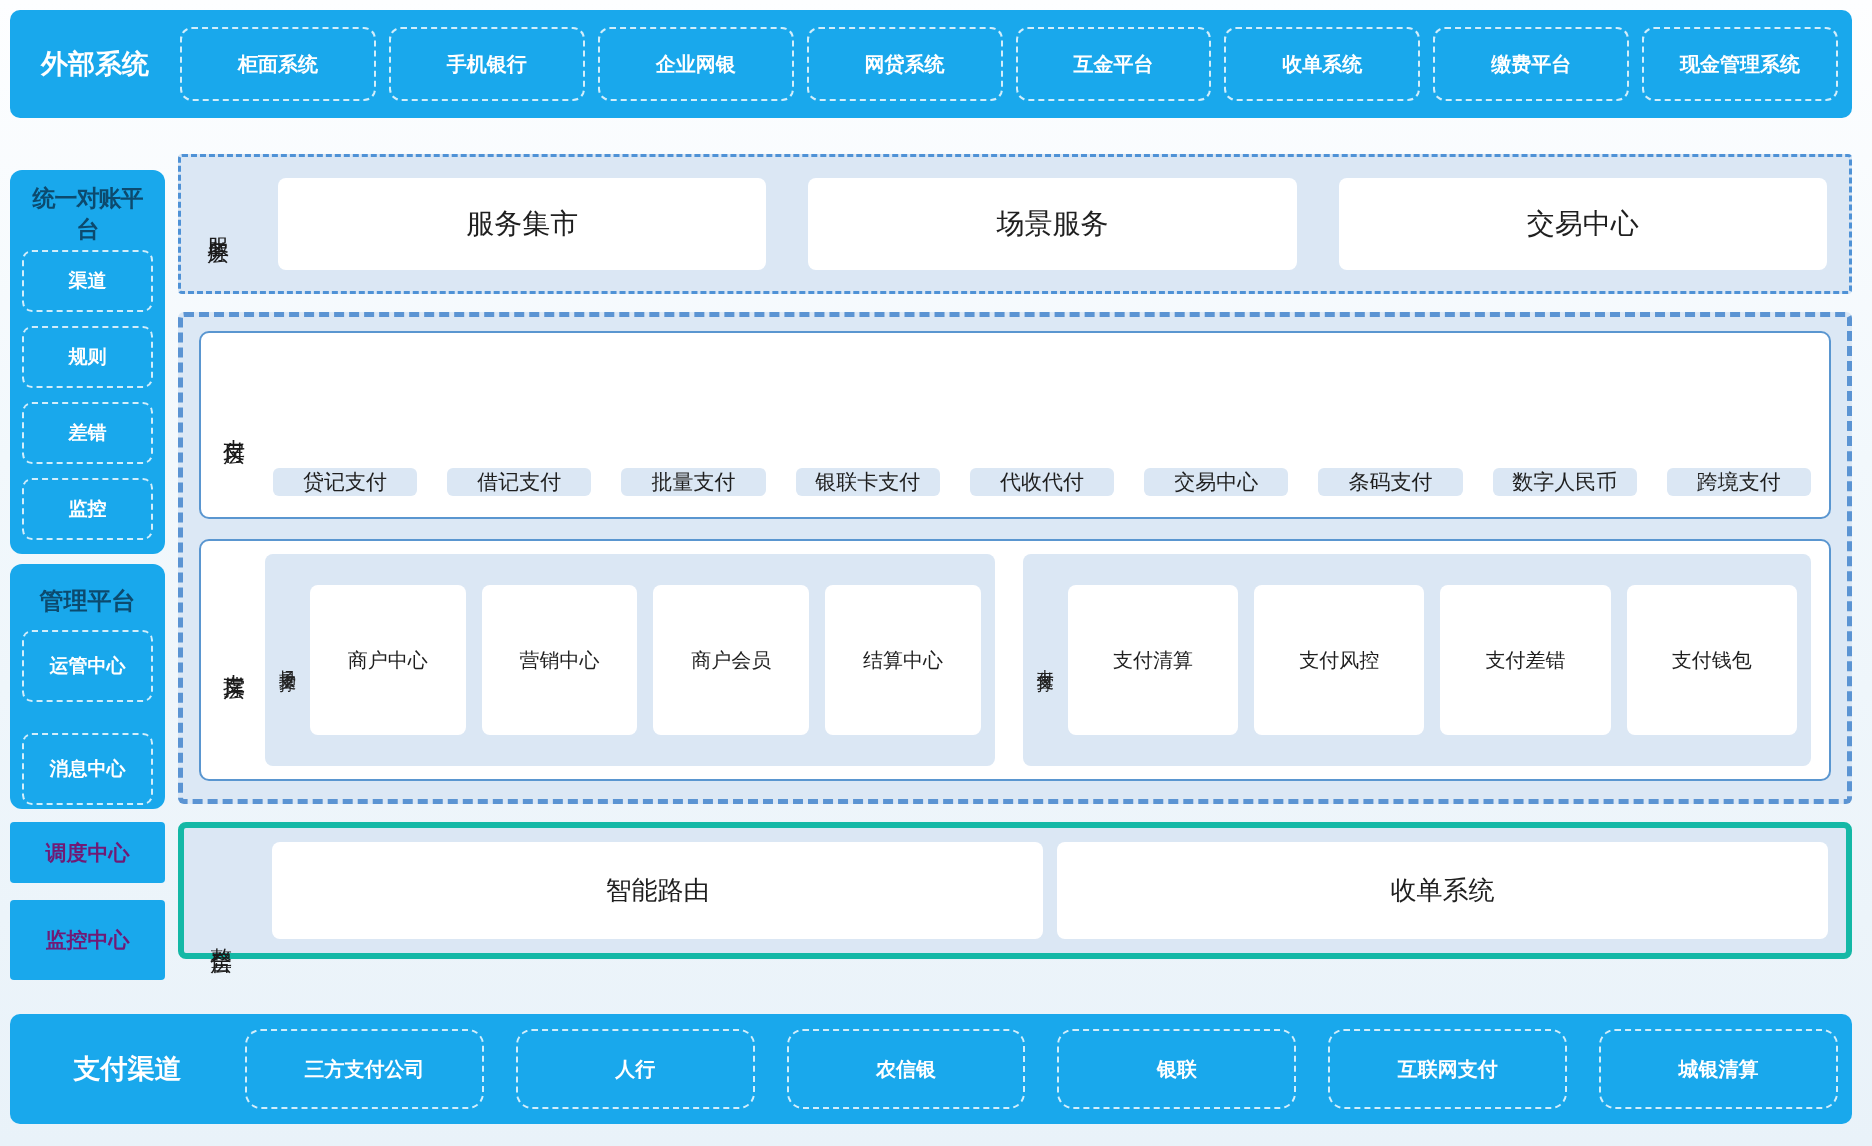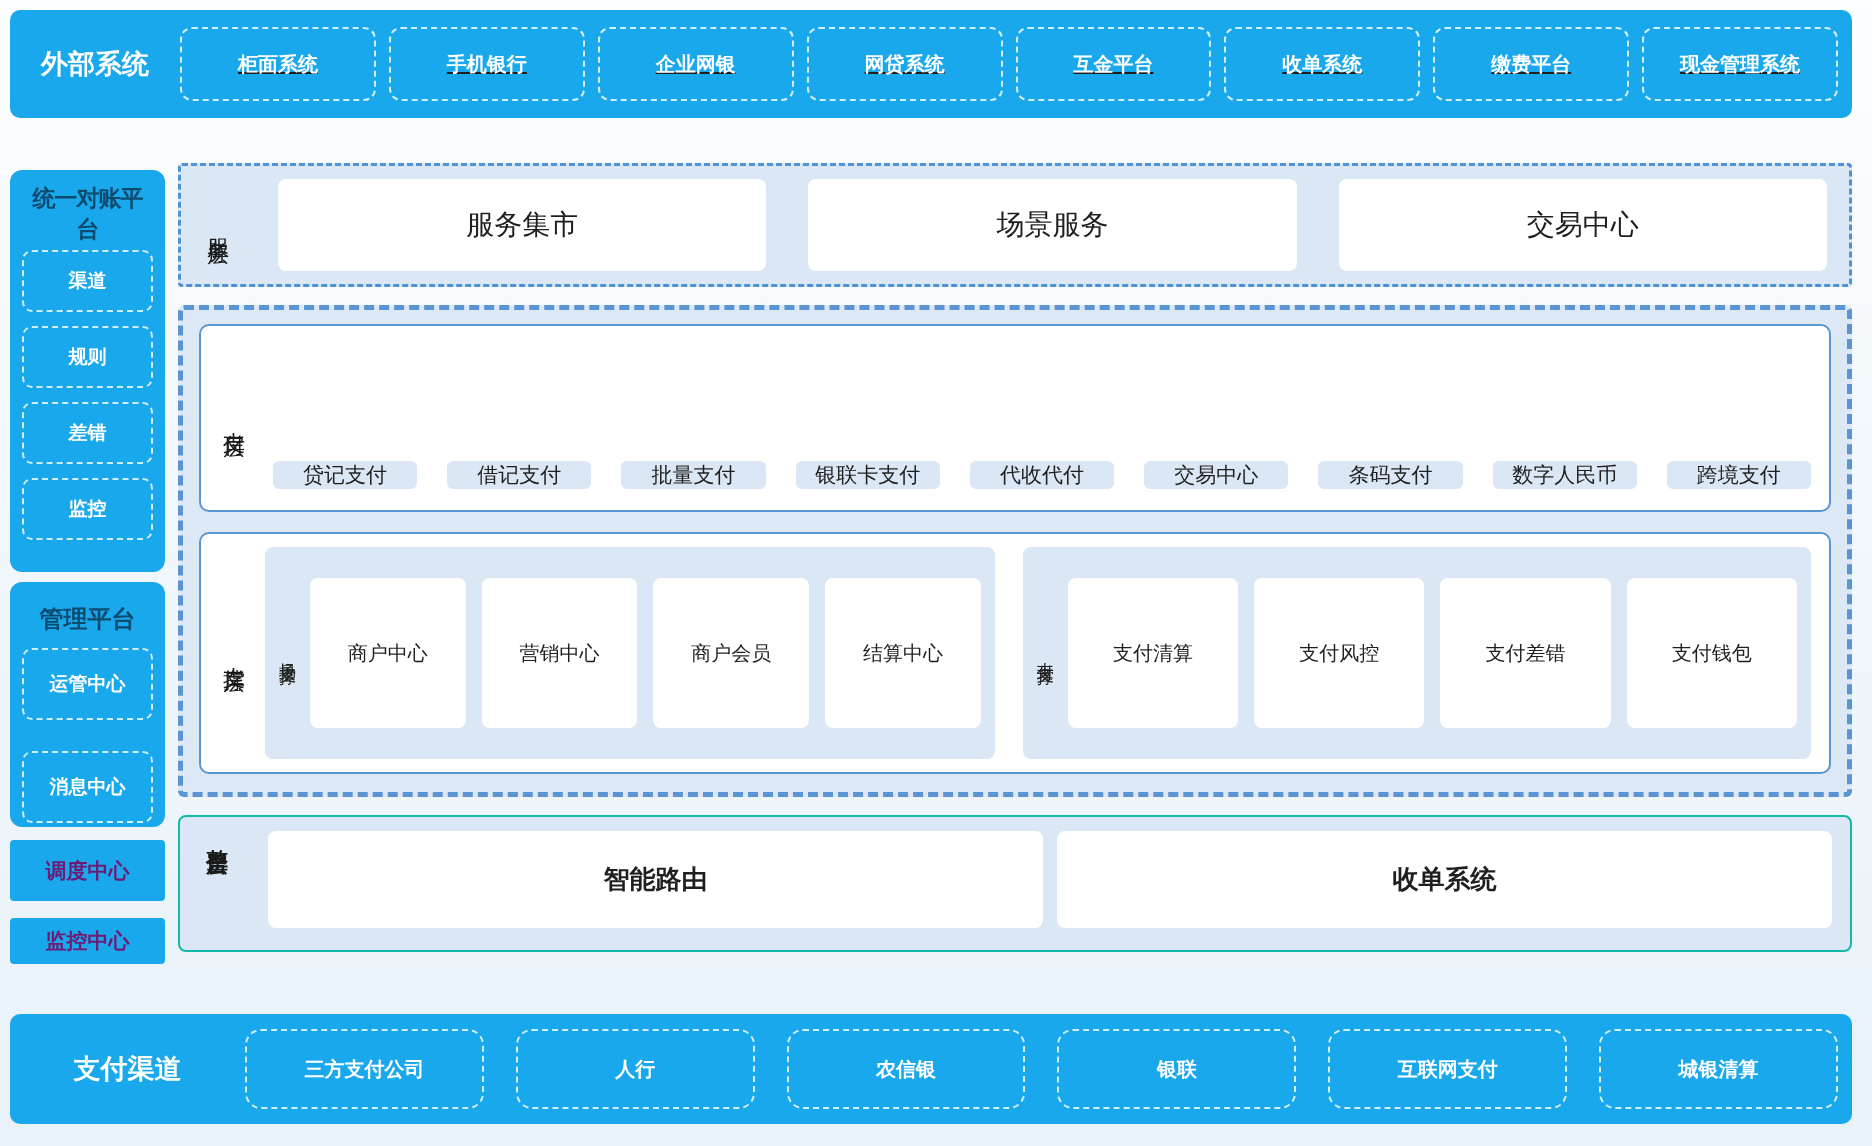--- a/index.html
+++ b/index.html
@@ -13,21 +13,21 @@
   .page { width:1872px; height:1146px; padding:10px 20px 0 10px; display:flex; flex-direction:column; }
 
   
   .bar { background:#19a8ec; border-radius:10px; display:flex; align-items:center; flex:none; }
   .top-bar { height:108px; padding-right:14px; }
   .bottom-bar { height:110px; margin-top:34px; padding-right:14px; }
   .bar-title { color:#fff; font-weight:bold; font-size:27px; text-align:center; flex:none; }
   .top-bar .bar-title { width:170px; }
   .bottom-bar .bar-title { width:235px; }
   .bar-items { flex:1; display:flex; align-items:center; height:100%; }
-  .top-bar .bar-items { gap:13px;text-decoration:underline; }
+  .top-bar .bar-items { gap:13px; }
   .bottom-bar .bar-items { gap:32px; }
   .bar-item {
     flex:1; display:flex; align-items:center; justify-content:center;
     border:2px dashed rgba(255,255,255,.8); color:#fff; font-size:20px; font-weight:600;
   }
   .top-bar .bar-item { height:74px; border-radius:12px; }
   .bottom-bar .bar-item { height:80px; border-radius:16px; }
 
   
   .middle { display:flex; gap:13px; height:852px; margin-top:10px; }
@@ -48,33 +48,33 @@
     border:2px dashed rgba(255,255,255,.8); border-radius:10px; color:#fff;
     display:flex; align-items:center; justify-content:center; font-size:19px; font-weight:600;
   }
   .recon .side-item { height:62px; }
   .mgmt  .side-item { height:72px; }
   .side-solid {
     background:#19a8ec; border-radius:4px; color:#701a75; font-size:21px; font-weight:600;
     display:flex; align-items:center; justify-content:center; flex:none;
   }
   .side-solid.s1 { margin-top:13px; height:61px; }
-  .side-solid.s2 { margin-top:17px; height:46px; }
+  .side-solid.s2 { margin-top:17px; height:80px; }
 
   
   .main-col { flex:1; display:flex; flex-direction:column; }
   .v-label {
     writing-mode:vertical-rl; text-orientation:upright;
     font-size:22px; color:#1b1b1b; letter-spacing:3px; line-height:1;
     display:flex; align-items:center; justify-content:center; flex:none;
   }
   .v-label.sm { font-size:17px; letter-spacing:2px; color:#222; }
 
   .service-layer {
-    margin-top:35px; height:124px; background:#dbe7f4;
+    margin-top:26px; height:140px; background:#dbe7f4;
     border:3px dashed #4f92d6; border-radius:4px;
     display:flex; align-items:center; padding:12px 22px 12px 26px; gap:21px;
   }
   .service-boxes { flex:1; display:flex; gap:42px; height:92px; margin-left:28px; }
   .white-box { background:#fff; border-radius:8px; display:flex; align-items:center; justify-content:center; }
   .white-box.lg { flex:1; font-size:28px; }
 
   .dashed-wrap {
     margin-top:18px; height:492px; background:#dce8f5;
     border:5px dashed #5b94d3; border-radius:6px; padding:14px 16px;
@@ -89,22 +89,22 @@
   .solid-panel.sup { margin-top:20px; height:242px; padding:14px 18px 14px 22px; gap:14px; }
   .groups { flex:1; display:flex; gap:28px; height:212px; margin-left:6px; }
   .group { background:#dbe7f4; border-radius:8px; display:flex; align-items:center; padding:10px 14px; gap:14px; }
   .group.g1 { flex:48; }
   .group.g2 { flex:52; }
   .group-boxes { flex:1; display:flex; gap:16px; height:150px; }
   .white-box.md { flex:1; font-size:20px; }
 
   .integration-layer {
     margin-top:18px; height:137px; background:#dbe7f4;
-    border:2px solid #14b8a6; border-radius:8px;
-    display:flex; align-items:flex-start; padding:14px 18px 14px 26px; gap:26px;font-weight:bold;
+    border:6px solid #14b8a6; border-radius:8px;
+    display:flex; align-items:flex-end; padding:14px 18px 14px 26px; gap:26px;
   }
   .integ-boxes { flex:1; display:flex; gap:14px; height:97px; margin-left:14px; }
   .white-box.xl { flex:1; font-size:26px; }
 </style>
 </head>
 <body>
 
 <div class="page">
 
   <header class="bar top-bar">

